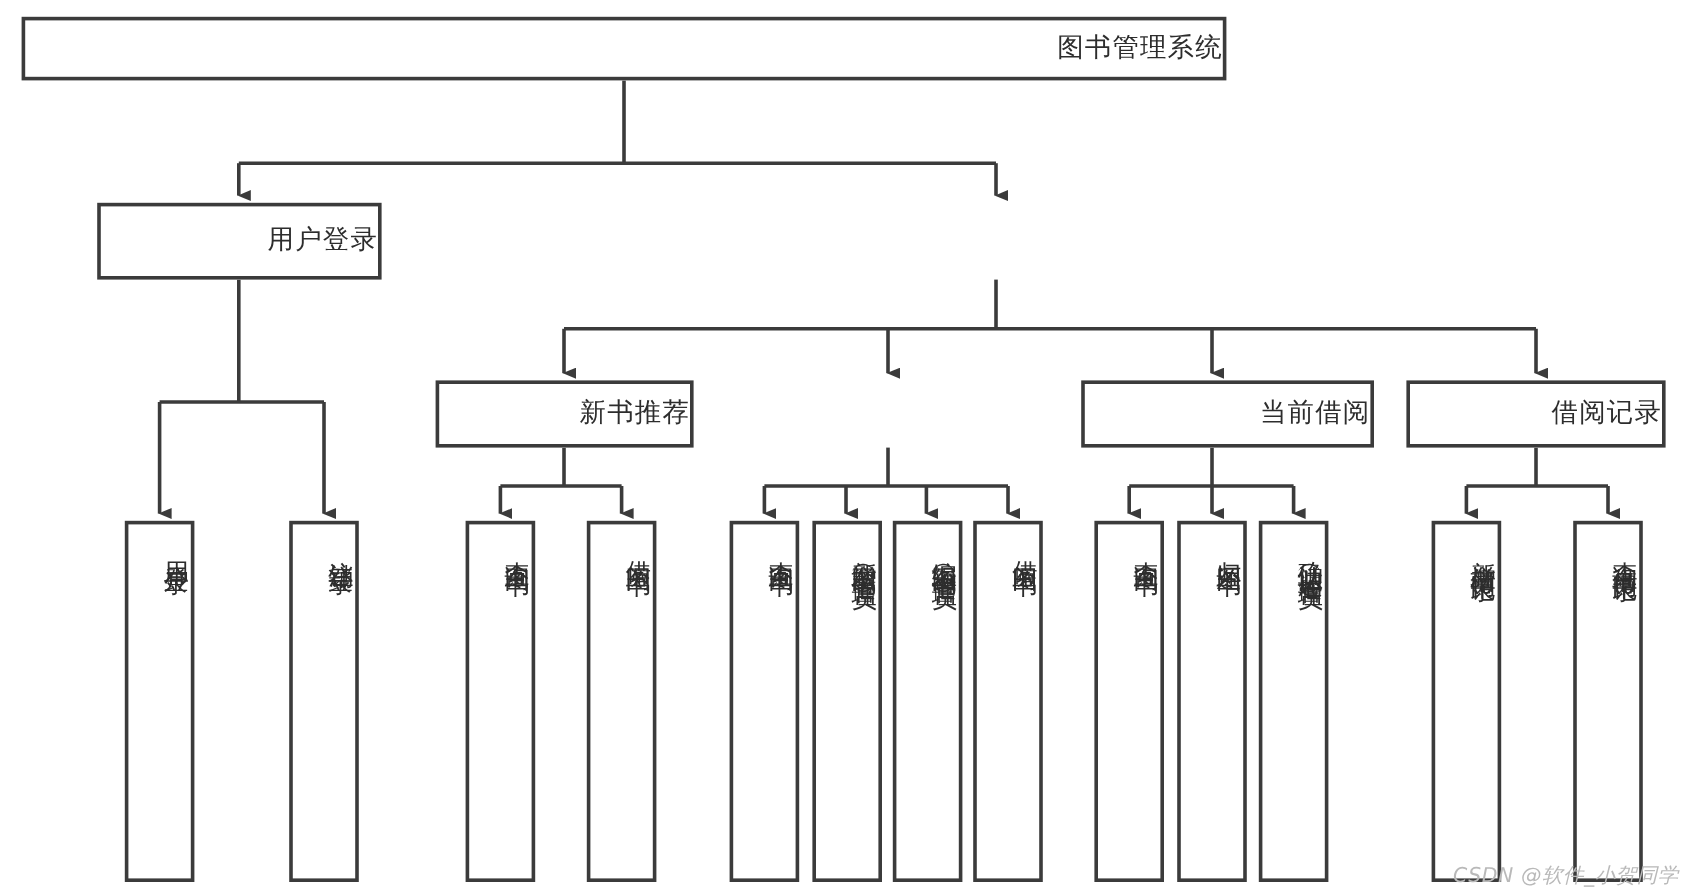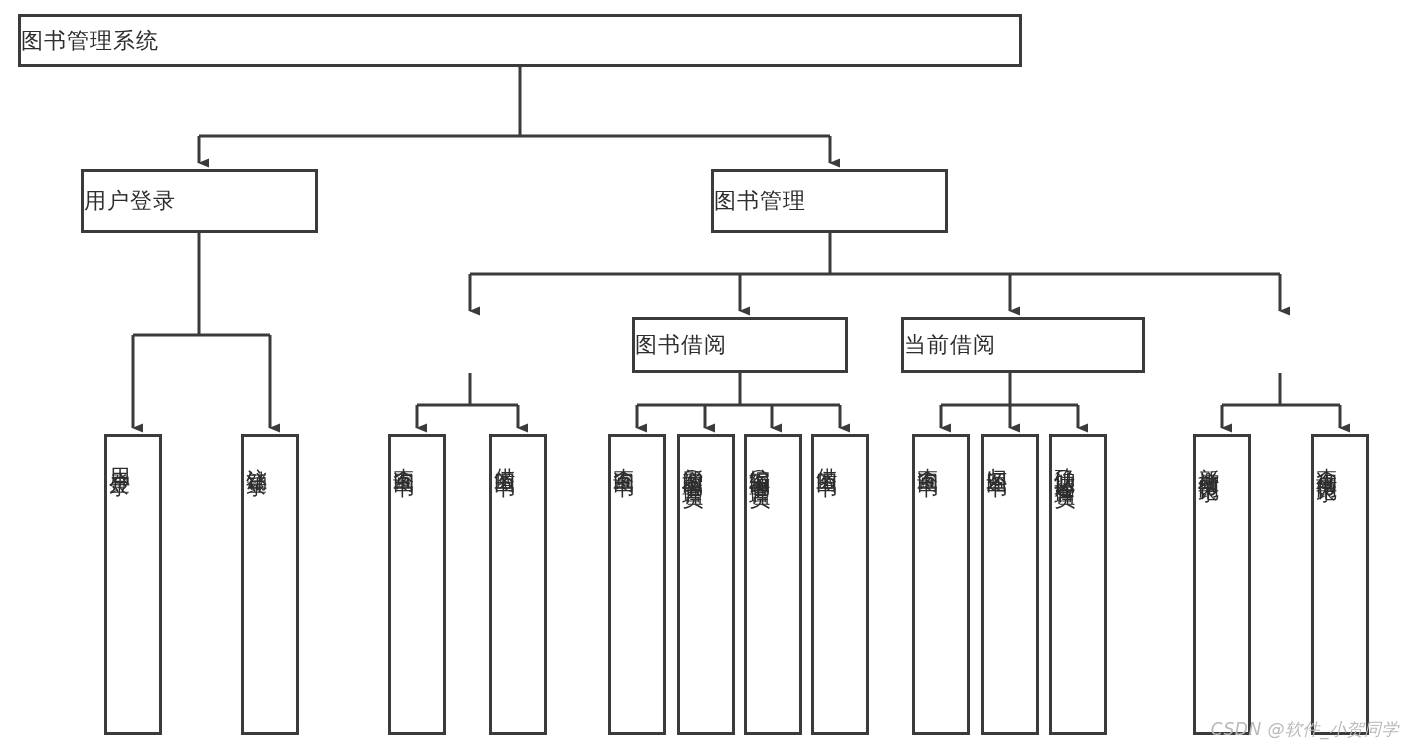--- a/index.html
+++ b/index.html
@@ -13,21 +13,21 @@
   #diagram{position:absolute;left:0;top:0;width:1405px;height:747px;}
 
   
   .node{
     position:absolute;
     box-sizing:border-box;
     background:#ffffff;
     border:3px solid #3b3b3b;
     display:flex;
     align-items:center;
-    justify-content:flex-start;
+    justify-content:flex-end;
     color:#2b2b2b;
     z-index:3;
   }
   .node.root{border-width:3px;}
   .node .label{
     font-size:22px;
     line-height:1.25;
     letter-spacing:1px;
     white-space:nowrap;
     color:#2d2d2d;
@@ -122,29 +122,29 @@
     </g>
   </svg>
 
   <div class="node root" style="left:18px;top:14px;width:1004px;height:53px;">
     <span class="label">图书管理系统</span>
   </div>
 
   <div class="node" style="left:81px;top:169px;width:237px;height:64px;">
     <span class="label">用户登录</span>
   </div>
-  <div class="node" style="left:711px;top:169px;width:237px;height:64px;">
-    <span class="label">图书管理</span>
-  </div>
 
-  <div class="node" style="left:632px;top:317px;width:216px;height:56px;">
-    <span class="label">图书借阅</span>
+  <div class="node" style="left:363px;top:317px;width:215px;height:56px;">
+    <span class="label">新书推荐</span>
   </div>
   <div class="node" style="left:901px;top:317px;width:244px;height:56px;">
     <span class="label">当前借阅</span>
+  </div>
+  <div class="node" style="left:1172px;top:317px;width:216px;height:56px;">
+    <span class="label">借阅记录</span>
   </div>
 
   <div class="node leaf" style="left:104px;top:434px;width:58px;height:301px;">
     <span class="label">用户登录</span>
   </div>
   <div class="node leaf" style="left:241px;top:434px;width:58px;height:301px;">
     <span class="label">注销登录</span>
   </div>
 
   <div class="node leaf" style="left:388px;top:434px;width:58px;height:301px;">

